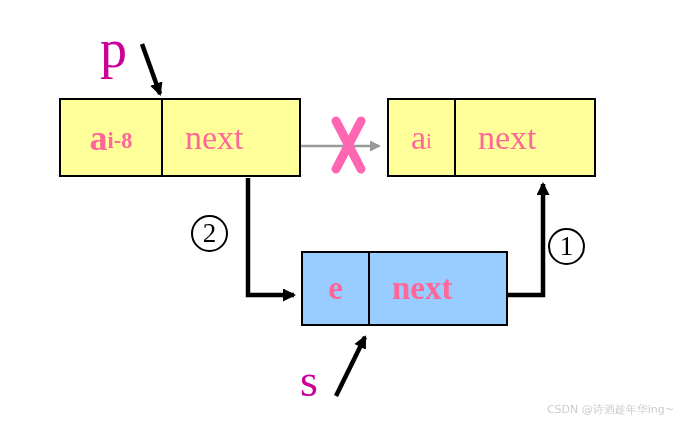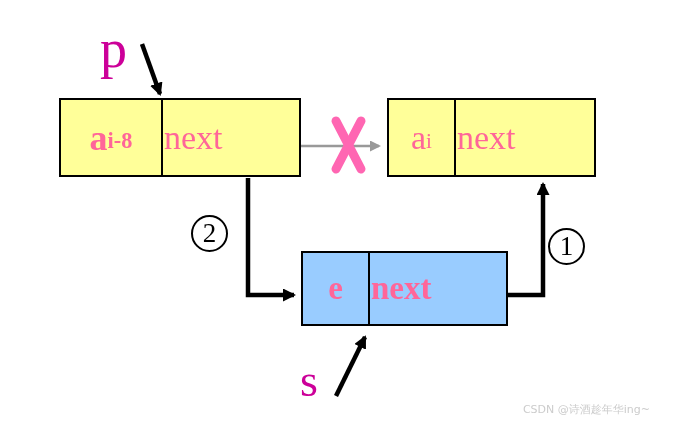--- a/index.html
+++ b/index.html
@@ -39,21 +39,21 @@
     justify-content: center;
     box-sizing: border-box;
     color: #FF6699;
     font-size: 34px;
     line-height: 1;
   }
   .cell.data { border-right: 2.5px solid #000000; }
   .cell.next-cell {
     flex: 1;
     justify-content: flex-start;
-    padding-left: 1px;
+    padding-left: 22px;
   }
   .cell.bold { font-weight: bold; }
   .cell sub {
     font-size: 0.62em;
     line-height: 1;
     transform: translateY(0.18em);
   }
   .node-prev { left: 59px;  top: 98px;  width: 242px; height: 79px; }
   .node-prev .cell.data { width: 102px; font-size: 36px; }
   .node-succ { left: 387px; top: 98px;  width: 209px; height: 79px; }
@@ -81,21 +81,21 @@
     justify-content: center;
     font-size: 27px;
     color: #000000;
     background: transparent;
     z-index: 4;
   }
   .step-2 { left: 191px; top: 215px; }
   .step-1 { left: 548px; top: 228px; }
   .watermark {
     position: absolute;
-    right: 32px;
+    right: 8px;
     top: 402px;
     font-family: "DejaVu Sans", "Liberation Sans", sans-serif;
     font-size: 11px;
     color: #cccccc;
     z-index: 6;
     white-space: nowrap;
   }
 </style>
 </head>
 <body>

